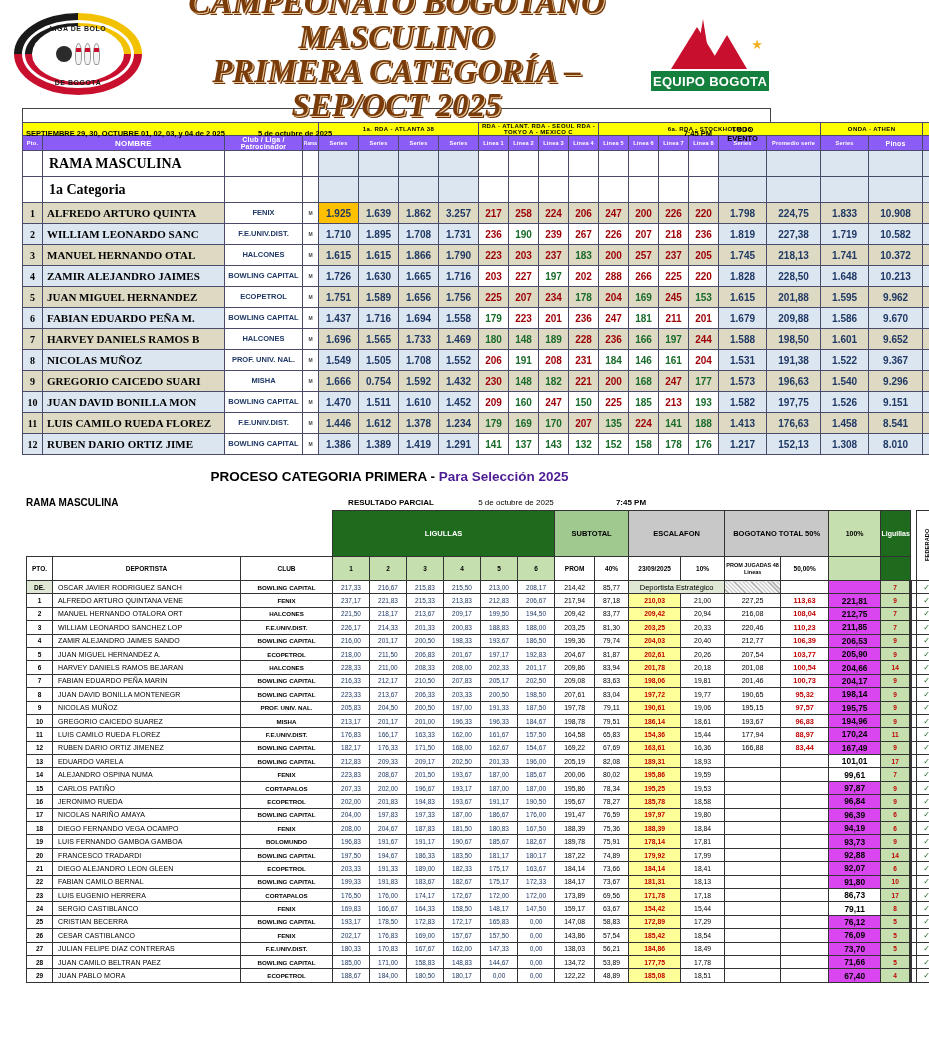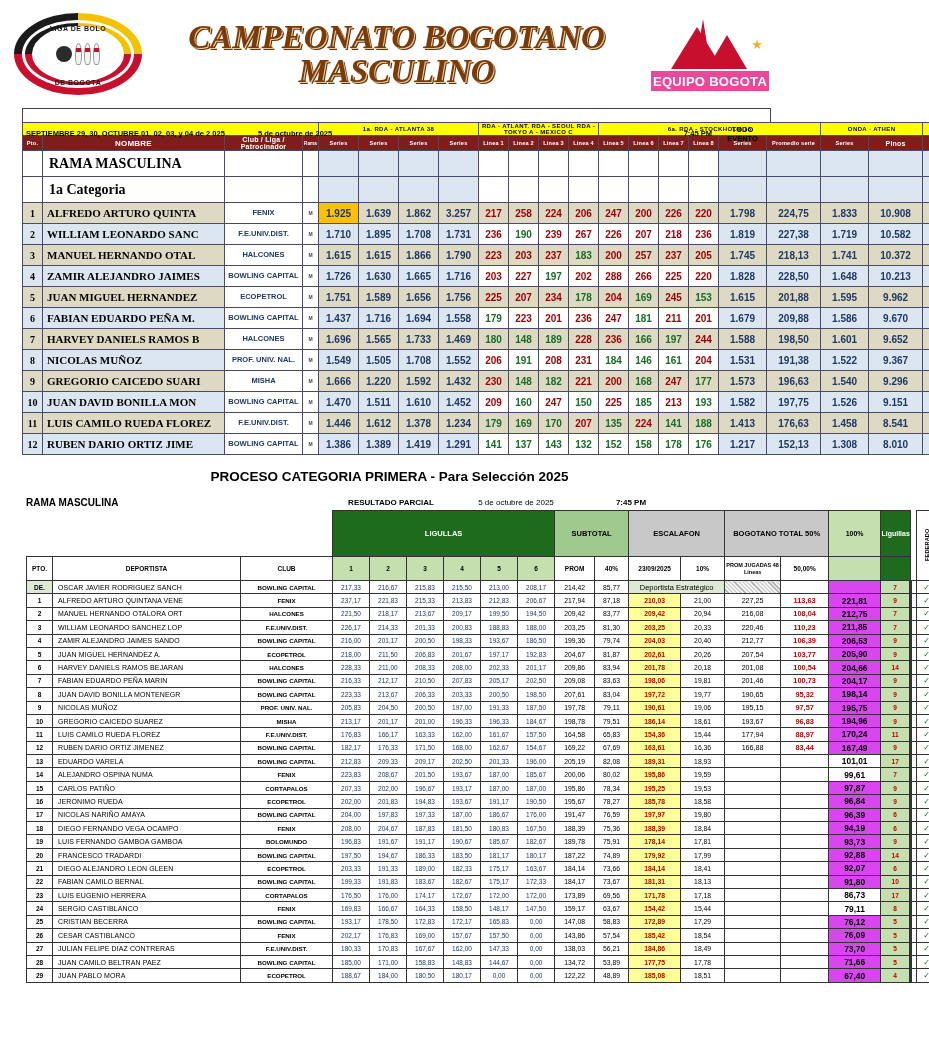--- a/index.html
+++ b/index.html
@@ -67,21 +67,21 @@
     position:absolute; bottom:24px; width:0; height:0;
     border-left: 26px solid transparent; border-right: 26px solid transparent;
     border-bottom: 42px solid #c8102e;
   }
   .logo-right .m1 { left: 20px; }
   .logo-right .m2 { left: 56px; border-left-width:20px; border-right-width:20px; border-bottom-width:34px;}
   .logo-right .m3 { left: 44px; border-left-width:8px; border-right-width:8px; border-bottom-width:50px; }
   .logo-right .star { position:absolute; right:6px; top:22px; color:#f2b01e; font-size:13px;}
   .logo-right .eqbox {
     position:absolute; left:0; bottom:2px; width:118px; height:20px;
-    background:#ec4899; color:#fff; font-weight:bold; font-size:13px;
+    background:#15803d; color:#fff; font-weight:bold; font-size:13px;
     display:flex; align-items:center; justify-content:center; letter-spacing:.3px;
   }
 
   
   .top-wrap { padding: 0 8px 0 22px; }
   .meta-row {
     display:flex; align-items:center; font-size:7.5px; font-weight:bold;
     color:#000; height:14px; border-left:1px solid #444; border-right:1px solid #444;
     border-top:1px solid #444;
   }
@@ -92,21 +92,21 @@
   .m-event { flex:1; text-align:center; }
 
   table.grid { border-collapse: collapse; width:100%; table-layout: fixed; }
   table.grid td, table.grid th { border:1px solid #4a4a6a; padding:0; }
 
   .yellowbar td {
     background:#ffff00; color:#000; font-size:6px; font-weight:bold;
     text-align:center; height:13px; letter-spacing:.4px;
   }
   .hdr td {
-    background:#7f1d1d; color:#fff; font-size:5.6px; font-weight:bold;
+    background:#8b5cf6; color:#fff; font-size:5.6px; font-weight:bold;
     text-align:center; height:15px; letter-spacing:.2px;
   }
   .hdr td.big { font-size:8px; }
   .hdr td.med { font-size:7px; }
 
   .spacer-row td { height:26px; background:#fff; }
   .spacer-row td.tintA { background:#dce6f1; }
   .bigtxt {
     font-family:"Liberation Serif", serif; font-weight:bold; font-size:14px;
     text-align:left; padding-left:6px !important; color:#000;
@@ -129,21 +129,21 @@
   tr.dat td.ln   { background:#fff !important; }
   tr.dat td.ln.shade { background:#ddd9c3 !important; }
   tr.dat td.hi   { background:#ffc000 !important; color:#1f3864; }
   .red  { color:#9c0006 !important; }
   .green{ color:#1a6b2a !important; }
 
   
   .mid-title {
     text-align:center; margin-top:14px; font-size:13.5px; font-weight:bold; color:#000;
   }
-  .mid-title .accent { color:#000000; }
+  .mid-title .accent { color:#4c1d95; }
 
   
   .bot-wrap { padding: 10px 8px 0 26px; }
   .bt-top { display:flex; font-size:8px; font-weight:bold; height:16px; align-items:center;}
   .bt-top .rama { width:300px; font-size:10px; }
   .bt-top .rp   { width:130px; text-align:center;}
   .bt-top .dd   { width:120px; text-align:center; font-weight:normal;}
   .bt-top .hh   { width:110px; text-align:center;}
 
   table.bot { border-collapse:collapse; width:100%; table-layout:fixed; font-size:7px;}
@@ -211,20 +211,21 @@
             <div class="pin"></div>
             <div class="pin"></div>
         </div>
       </div>
       <div class="arc-top">LIGA DE BOLO</div>
       <div class="arc-bot">DE BOGOTA</div>
     </div>
 
     <div class="title-block">
       <div class="t1">CAMPEONATO BOGOTANO MASCULINO</div>
+      <div class="t2">PRIMERA CATEGORÍA – SEP/OCT 2025</div>
     </div>
 
     <div class="logo-right">
       <div class="mtn m1"></div>
         <div class="mtn m3"></div>
         <div class="mtn m2"></div>
       <div class="star">★</div>
       <div class="eqbox">EQUIPO BOGOTA</div>
     </div>
   </div>
@@ -530,21 +531,21 @@
             <td>1.522</td>
             <td>9.367</td>
             <td>195,15</td>
           </tr>
           <tr class="dat odd">
             <td class="pos">9</td>
             <td class="nm">GREGORIO CAICEDO SUARI</td>
             <td class="club">MISHA</td>
             <td class="rama">M</td>
             <td class="">1.666</td>
-            <td class="">1.220</td>
+            <td class="">0.754</td>
             <td class="">1.592</td>
             <td class="">1.432</td>
             <td class="ln shade red">230</td>
             <td class="ln shade green">148</td>
             <td class="ln shade green">182</td>
             <td class="ln shade red">221</td>
             <td class="ln shade red">200</td>
             <td class="ln shade green">168</td>
             <td class="ln shade red">247</td>
             <td class="ln shade green">177</td>

